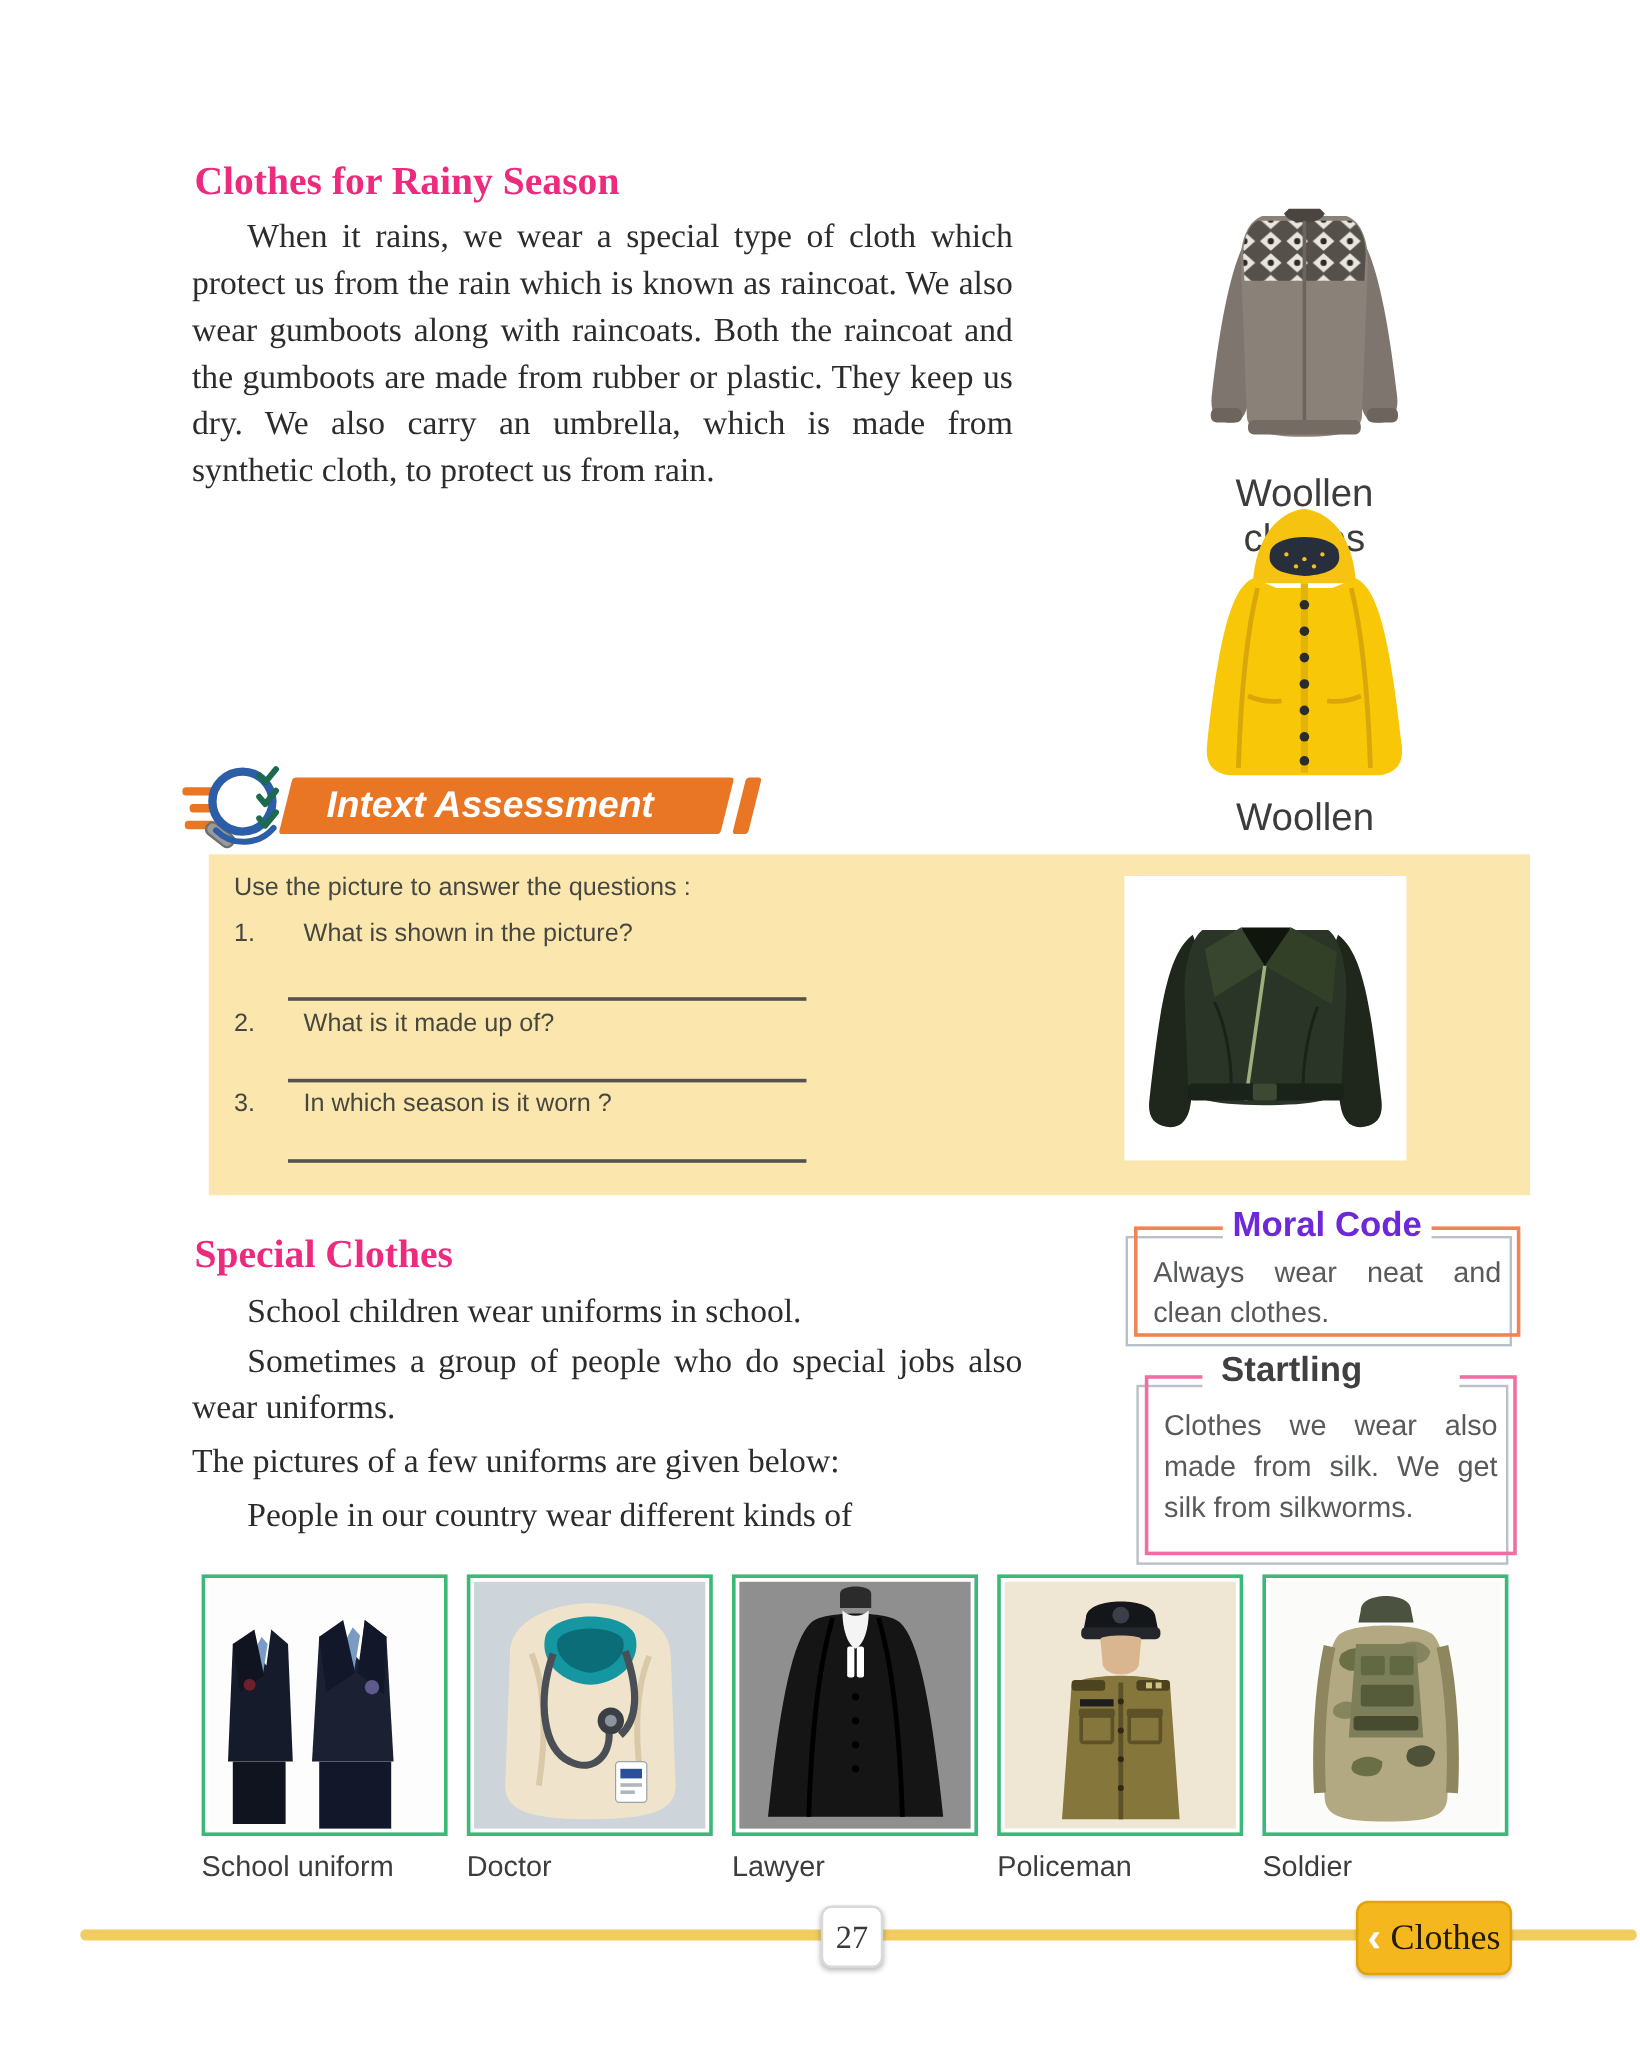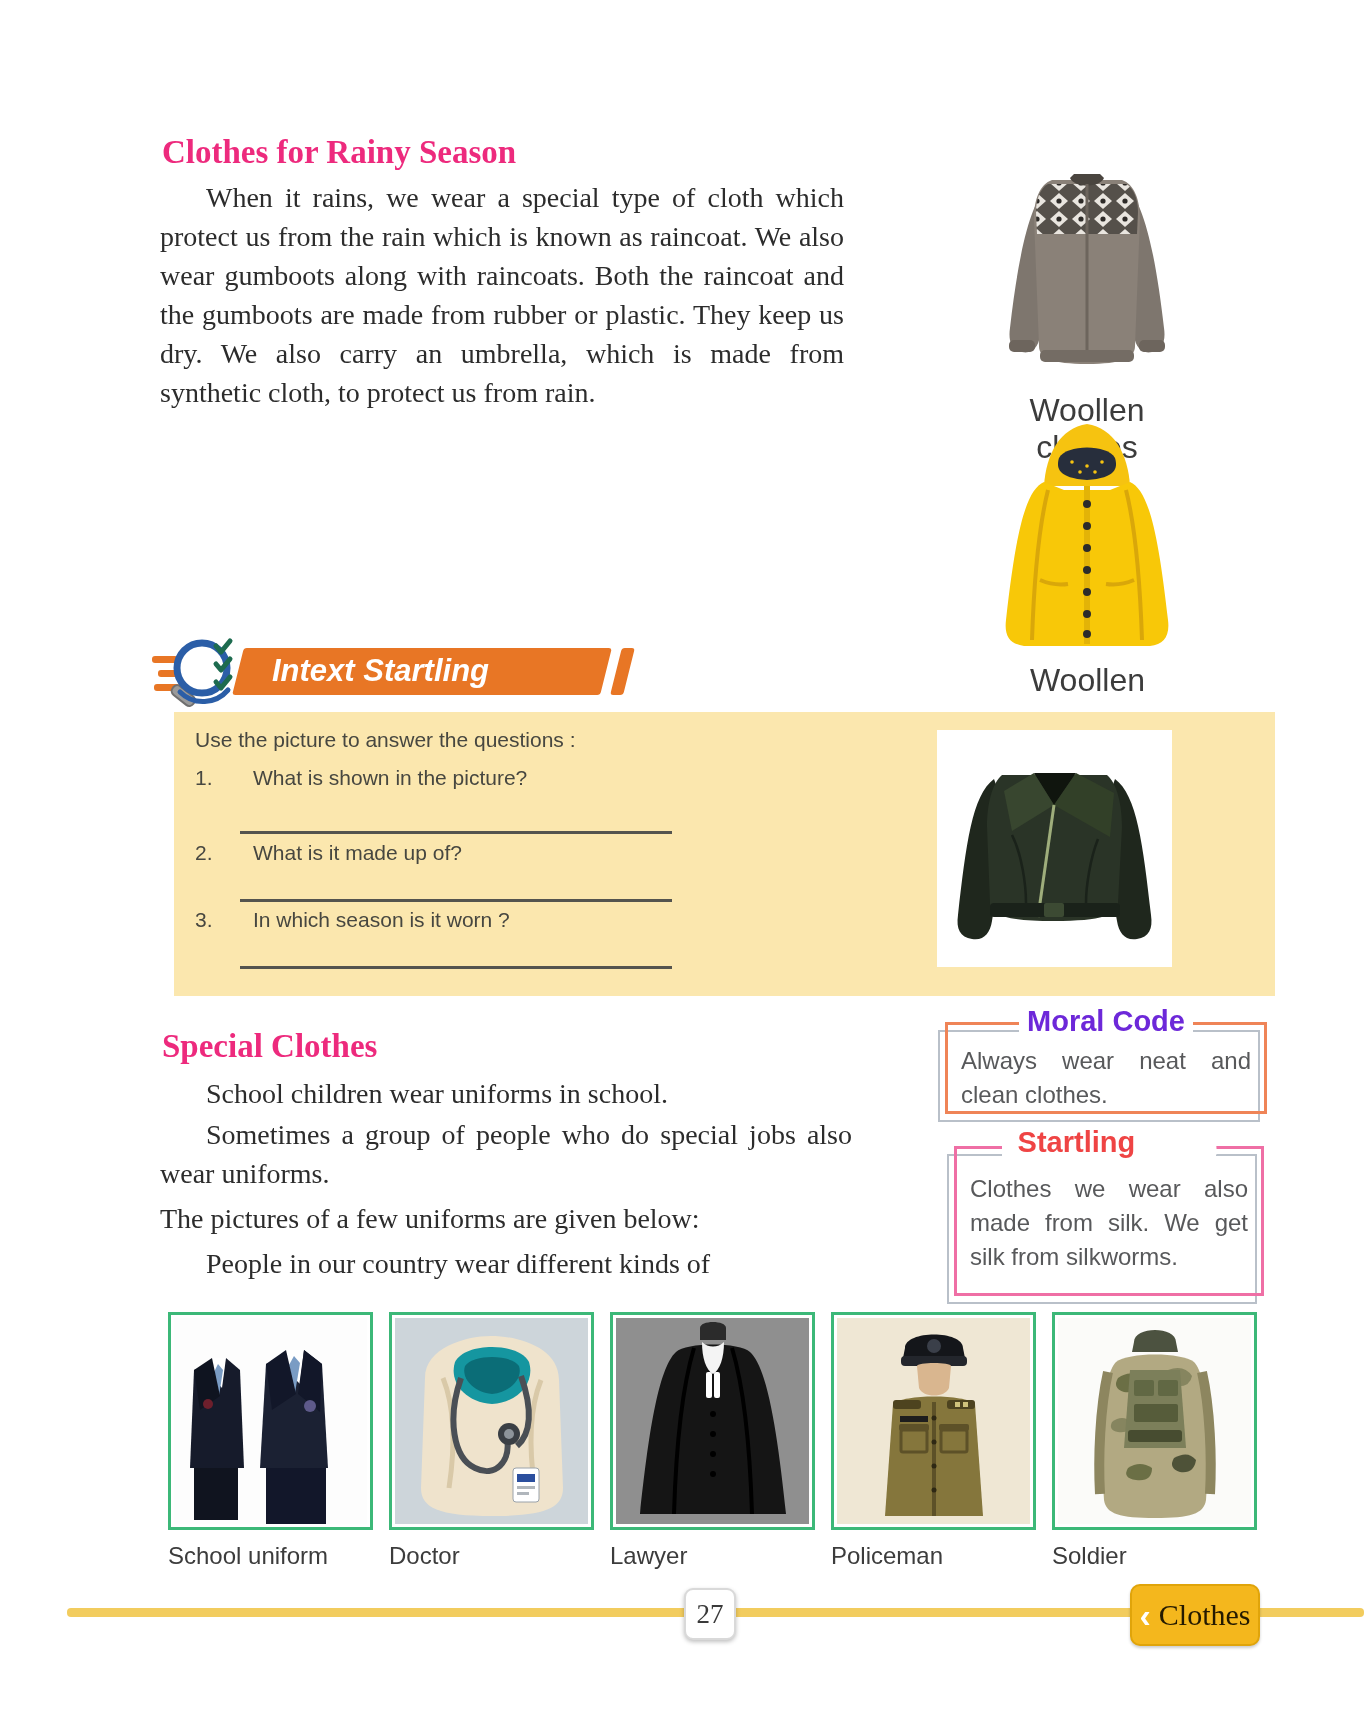--- a/index.html
+++ b/index.html
@@ -32,21 +32,21 @@
   .photo-card{position:absolute;background:#ffffff;display:flex;align-items:center;justify-content:center;}
 
   
   .frame-box{position:absolute;background:#ffffff;}
   .outer-border{position:absolute;left:0;top:0;right:0;bottom:0;border:3px solid #ef8457;}
   .outer-border.pinkb{border-color:#ef6fa5;}
   .inner-border{position:absolute;left:-7px;top:8px;right:7px;bottom:-8px;border:2px solid #b9c0c9;}
   .box-title{position:absolute;top:-17px;left:0;right:0;text-align:center;}
   .box-title span{background:#ffffff;padding:0 8px;font-family:"Liberation Sans",sans-serif;font-weight:bold;font-size:29px;}
   .moral-title-text{color:#6d28d9;}
-  .fact-title-text{color:#ef4444;}
+  .fact-title-text{color:#404040;}
   .fact-tag{display:inline-block;background:#ec2a8a;color:#ffffff;font-style:italic;font-size:26px;
             padding:1px 8px 3px 8px;border-radius:4px;transform:rotate(-4deg);margin-left:-4px;}
   .side-box-text{position:absolute;font-family:"Liberation Sans",sans-serif;font-size:24px;line-height:34px;
                  color:#58595b;text-align:justify;}
 
   
   .uniform-row{position:absolute;display:flex;gap:16px;}
   .uniform-fig{width:205px;}
   .uniform-frame{width:199px;height:212px;border:3px solid #3cb878;background:#ffffff;
                  display:flex;align-items:center;justify-content:center;overflow:hidden;}
@@ -136,21 +136,21 @@
     <rect x="2" y="26" width="26" height="7" rx="3" fill="#e87625"></rect>
     <rect x="8" y="40" width="22" height="7" rx="3" fill="#e87625"></rect>
     <rect x="4" y="54" width="26" height="7" rx="3" fill="#e87625"></rect>
     <rect x="20" y="60" width="26" height="11" rx="5" transform="rotate(38 33 66)" fill="#9a9a9a" stroke="#6f6f6f" stroke-width="2"></rect>
     <circle cx="52" cy="38" r="25" fill="none" stroke="#2b5ea7" stroke-width="7"></circle>
     <path d="M30,62 C44,76 66,74 78,60" fill="none" stroke="#2b5ea7" stroke-width="5" stroke-linecap="round"></path>
     <path d="M66,16 l5,6 l9,-11" fill="none" stroke="#1d6b4f" stroke-width="5" stroke-linecap="round" stroke-linejoin="round"></path>
     <path d="M66,34 l5,6 l9,-11" fill="none" stroke="#1d6b4f" stroke-width="5" stroke-linecap="round" stroke-linejoin="round"></path>
     <path d="M66,52 l5,6 l9,-11" fill="none" stroke="#1d6b4f" stroke-width="5" stroke-linecap="round" stroke-linejoin="round"></path>
   </svg>
-  <span class="banner-text" style="left:240px;top:653px;">Intext Startling</span>
+  <span class="banner-text" style="left:240px;top:653px;">Intext Assessment</span>
 
   <div class="assessment-box" style="left:142px;top:712px;width:1101px;height:284px;"></div>
   <div class="abs q-font" style="left:163px;top:728px;">Use the picture to answer the questions :</div>
 
   <div class="q-row q-font" style="left:163px;top:766px;width:620px;">
     <span class="q-num">1.</span>
     <span>What is shown in the picture?</span>
   </div>
   <div class="answer-line" style="left:208px;top:831px;width:432px;"></div>
 

